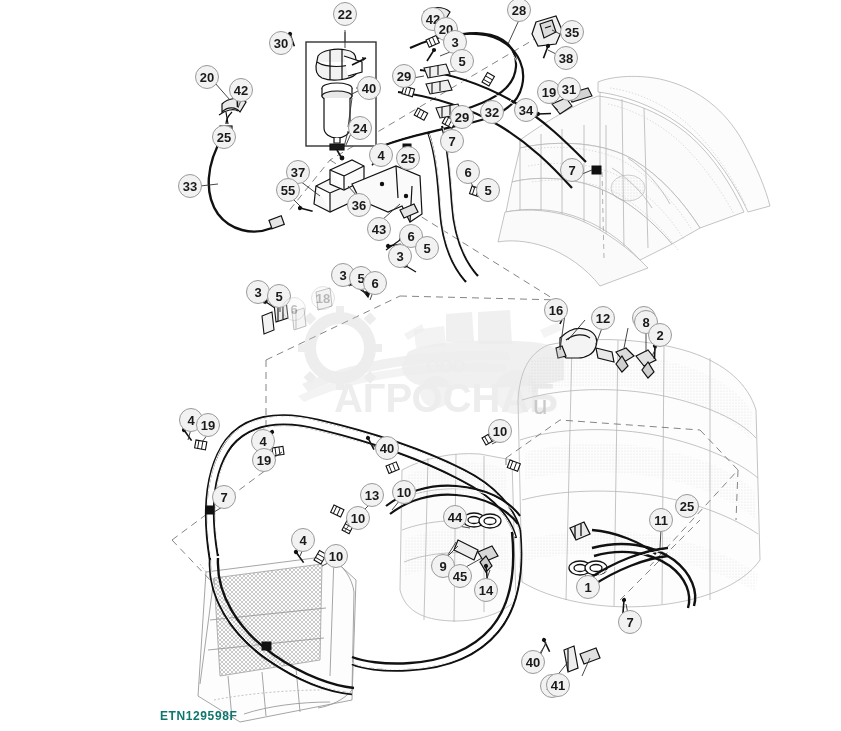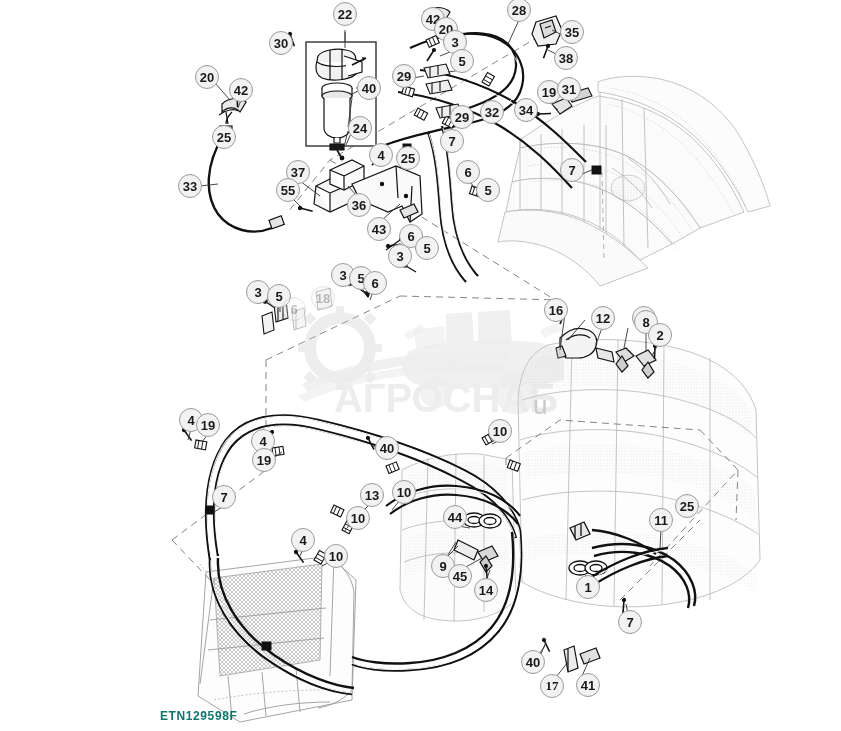--- a/index.html
+++ b/index.html
@@ -656,15 +656,15 @@
       <div class="callout" style="left: 455px; top: 517px;">44</div>
       <div class="callout" style="left: 443px; top: 566px;">9</div>
       <div class="callout" style="left: 460px; top: 576px;">45</div>
       <div class="callout" style="left: 486px; top: 590px;">14</div>
       <div class="callout" style="left: 588px; top: 587px;">1</div>
       <div class="callout" style="left: 661px; top: 520px;">11</div>
       <div class="callout" style="left: 687px; top: 506px;">25</div>
       <div class="callout" style="left: 630px; top: 622px;">7</div>
       <div class="callout" style="left: 533px; top: 662px;">40</div>
       <div class="callout" style="left: 552px; top: 686px; font-family: Liberation Serif, serif;">17</div>
-      <div class="callout" style="left: 588px; top: 685px;">41</div>
+      <div class="callout" style="left: 558px; top: 685px;">41</div>
     </div>
 </div>
 
 </body></html>

